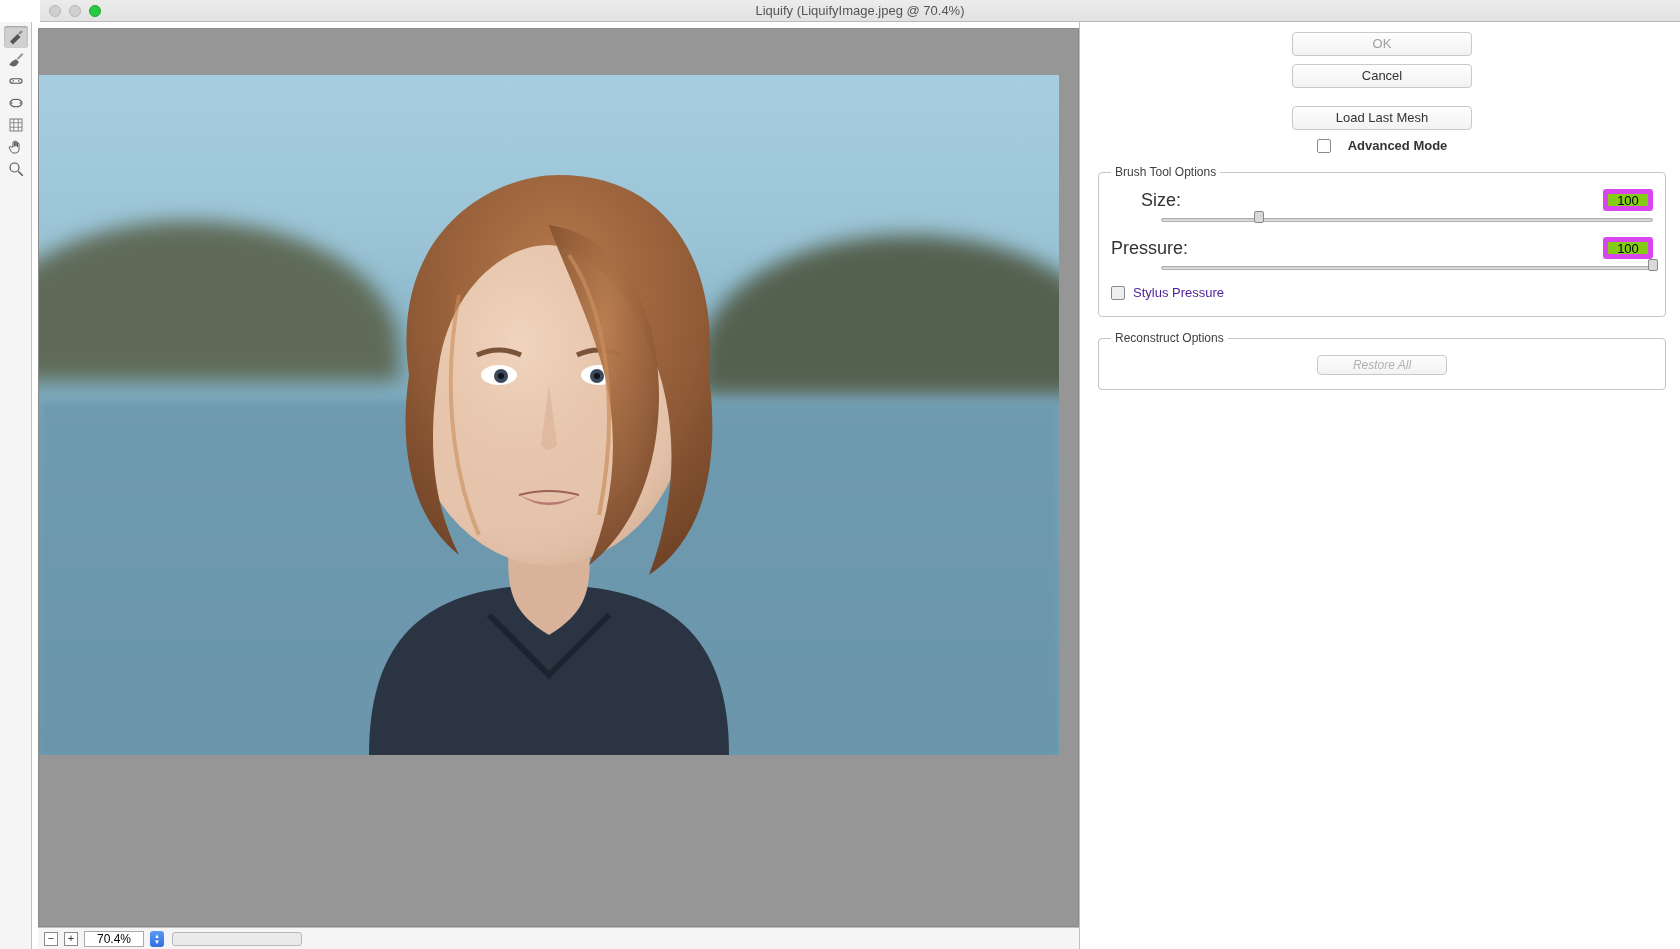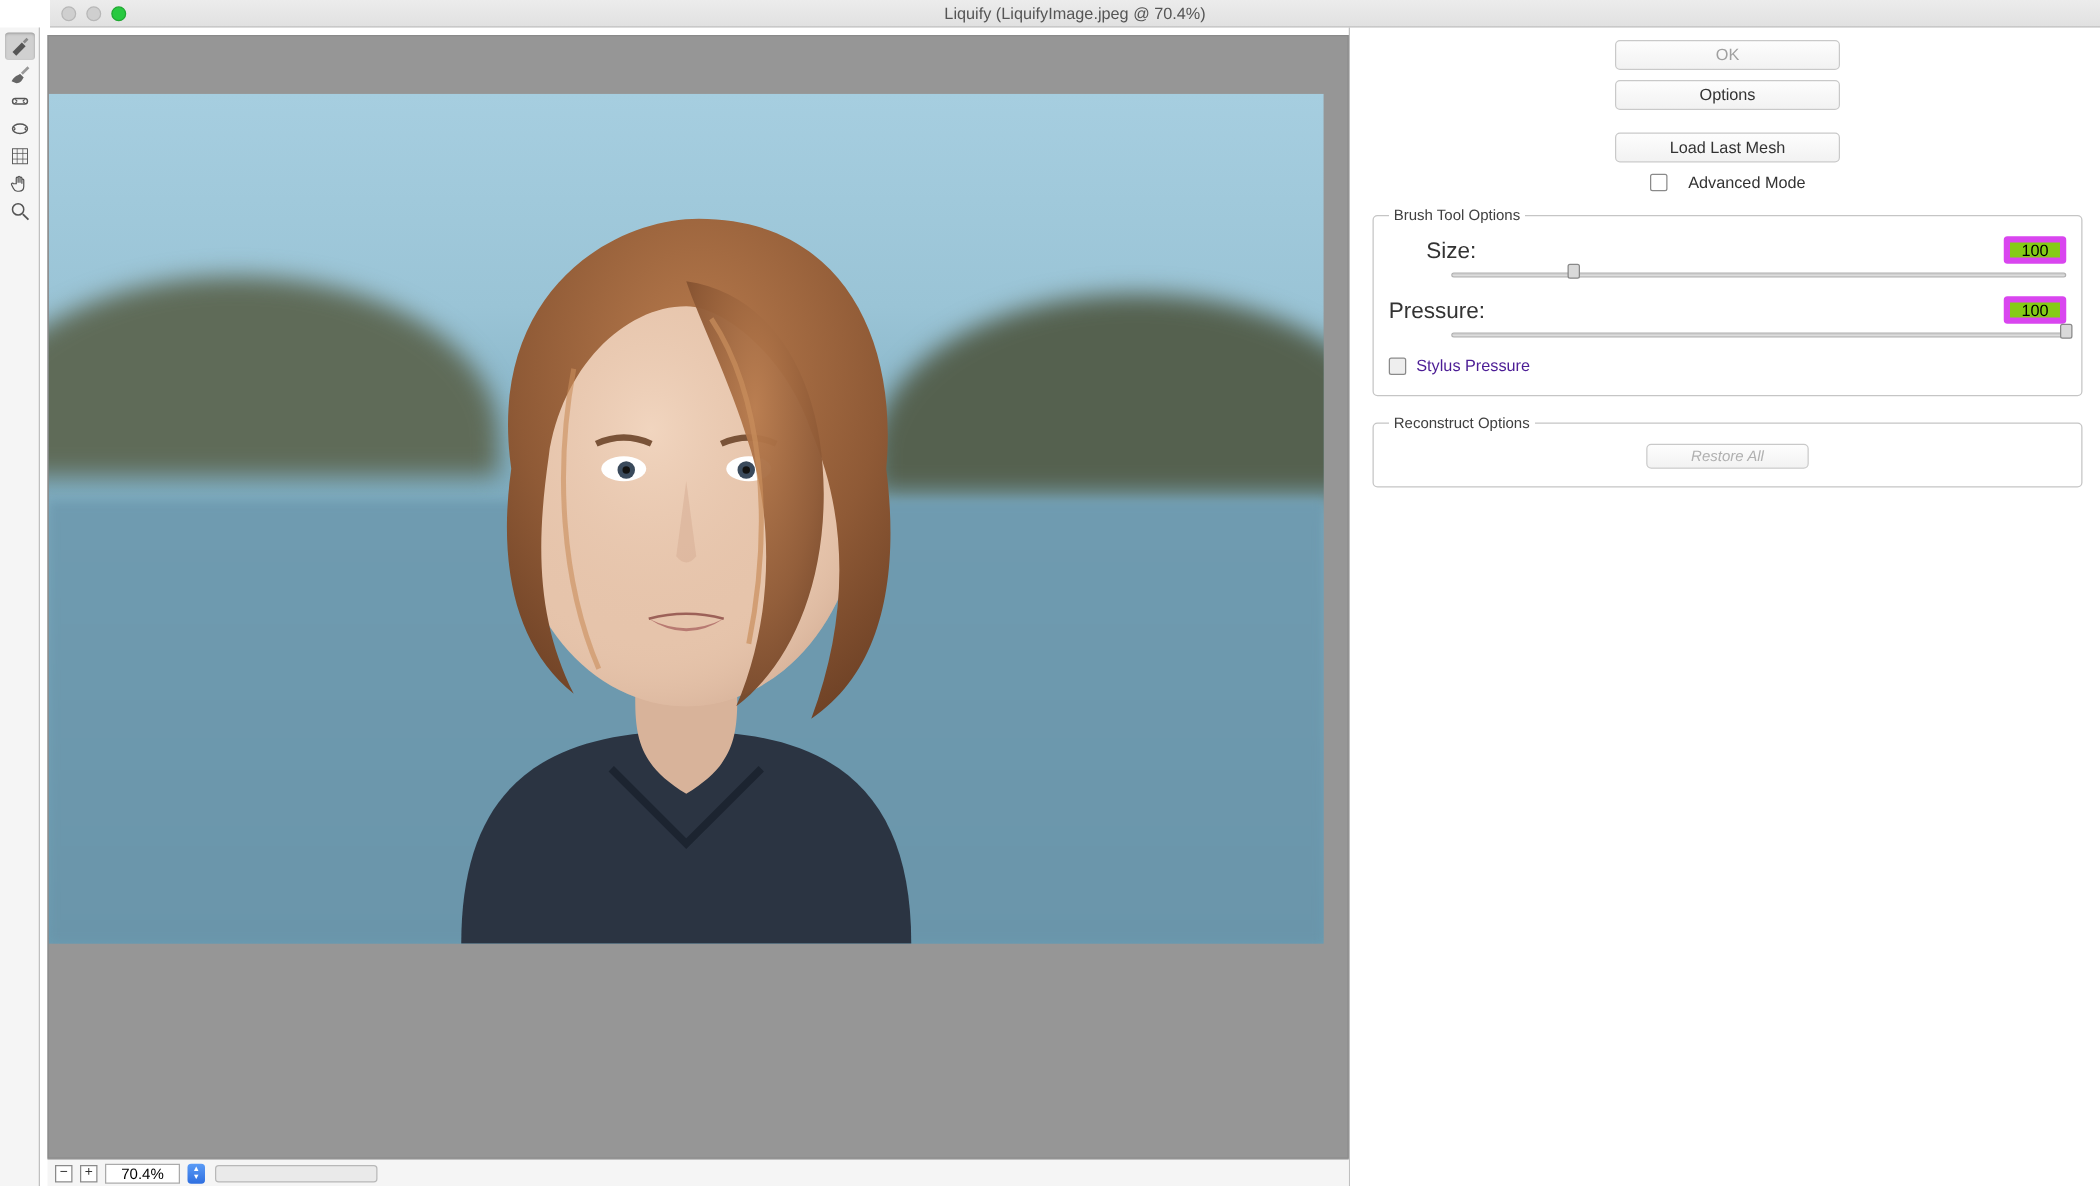--- a/index.html
+++ b/index.html
@@ -42,21 +42,21 @@
 .stepper { width:14px; height:16px; background: linear-gradient(#5a9bf6,#2f6fe0); border-radius:3px; display:flex; flex-direction:column; align-items:center; justify-content:center; color:#fff; font-size:6px; cursor:pointer; }
 .hscroll-track { flex:0 0 130px; height:14px; background:#eaeaea; border:1px solid #b8b8b8; margin-left:2px; border-radius:3px; }
 
 
 .rightpanel { flex:1; padding:10px 14px 10px 18px; background:#fff; overflow:auto; }
 .btn { display:block; width:180px; margin:0 auto 8px; height:24px; line-height:22px; text-align:center; background:linear-gradient(#fdfdfd,#f2f2f2); border:1px solid #c9c9c9; border-radius:4px; font-size:13px; cursor:pointer; }
 .btn.disabled { color:#a0a0a0; cursor:default; }
 .btn.wide { width:180px; }
 .btn.small { width:130px; height:20px; line-height:18px; font-size:12px; }
 .btn.small.disabled { color:#b0b0b0;font-style:italic; }
-.checkbox-row { display:flex; align-items:flex-end; justify-content:center; gap:17px; margin:6px 0 12px; }
+.checkbox-row { display:flex; align-items:flex-end; justify-content:center; gap:17px; margin:6px 0 12px;font-weight:bold; }
 .chk { width:14px; height:14px; border:1px solid #8a8a8a; border-radius:2px; background:#fff; cursor:pointer; }
 .chk.disabled { background:#eee; cursor:default; }
 fieldset { border:1px solid #c5c5c5; border-radius:4px; padding:10px 12px 14px; margin-bottom:14px; }
 legend { font-size:12px; color:#404040; padding:0 4px; }
 .opt-row { display:flex; align-items:center; gap:8px; margin-bottom:2px; }
 .opt-row label { width:70px; text-align:right; font-size:18px; }
 .numfield { width:50px; height:22px; border:5px solid #d946ef; border-radius:3px; text-align:center; font-size:13px; background:#84cc16; margin-left:auto; }
 .slider { width:100%; display:flex; align-items:center; height:14px; margin:2px 0 10px 50px; width:calc(100% - 50px); position:relative; }
 .slider .track { height:4px; background:linear-gradient(#c8c8c8,#e6e6e6); border:1px solid #b0b0b0; border-radius:2px; width:100%; }
 .slider .thumb { position:absolute; top:-2px; width:10px; height:12px; background:#d9d9d9; border:1px solid #888; border-radius:2px; transform:translateX(-50%); cursor:pointer; }
@@ -184,21 +184,21 @@
       <div class="stepper">
         <div>▲</div>
         <div>▼</div>
       </div>
       <div class="hscroll-track"></div>
     </div>
   </div>
 
   <div class="rightpanel">
     <div class="btn disabled">OK</div>
-    <div class="btn">Options</div>
+    <div class="btn">Cancel</div>
     <div style="height:10px"></div>
     <div class="btn wide">Load Last Mesh</div>
     <div class="checkbox-row">
       <div class="chk"></div>
       <span>Advanced Mode</span>
     </div>
 
     <fieldset>
       <legend>Brush Tool Options</legend>
 

